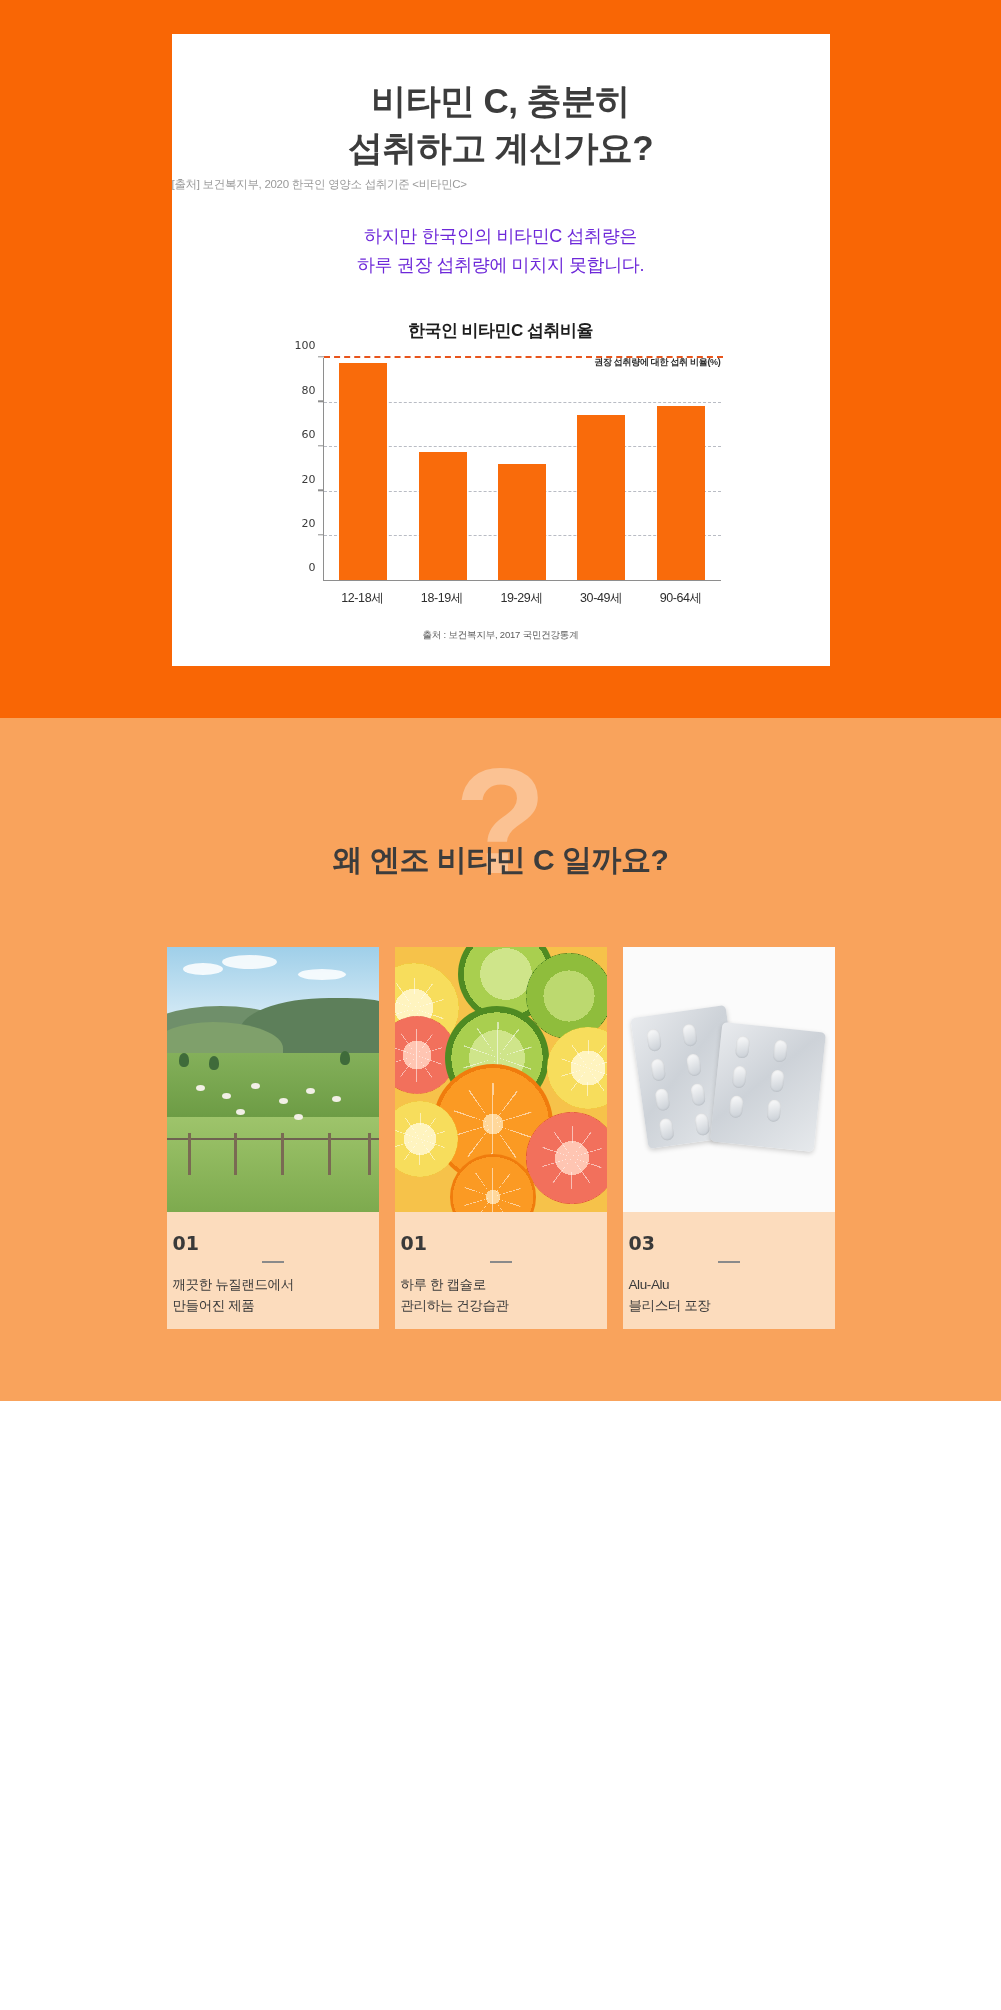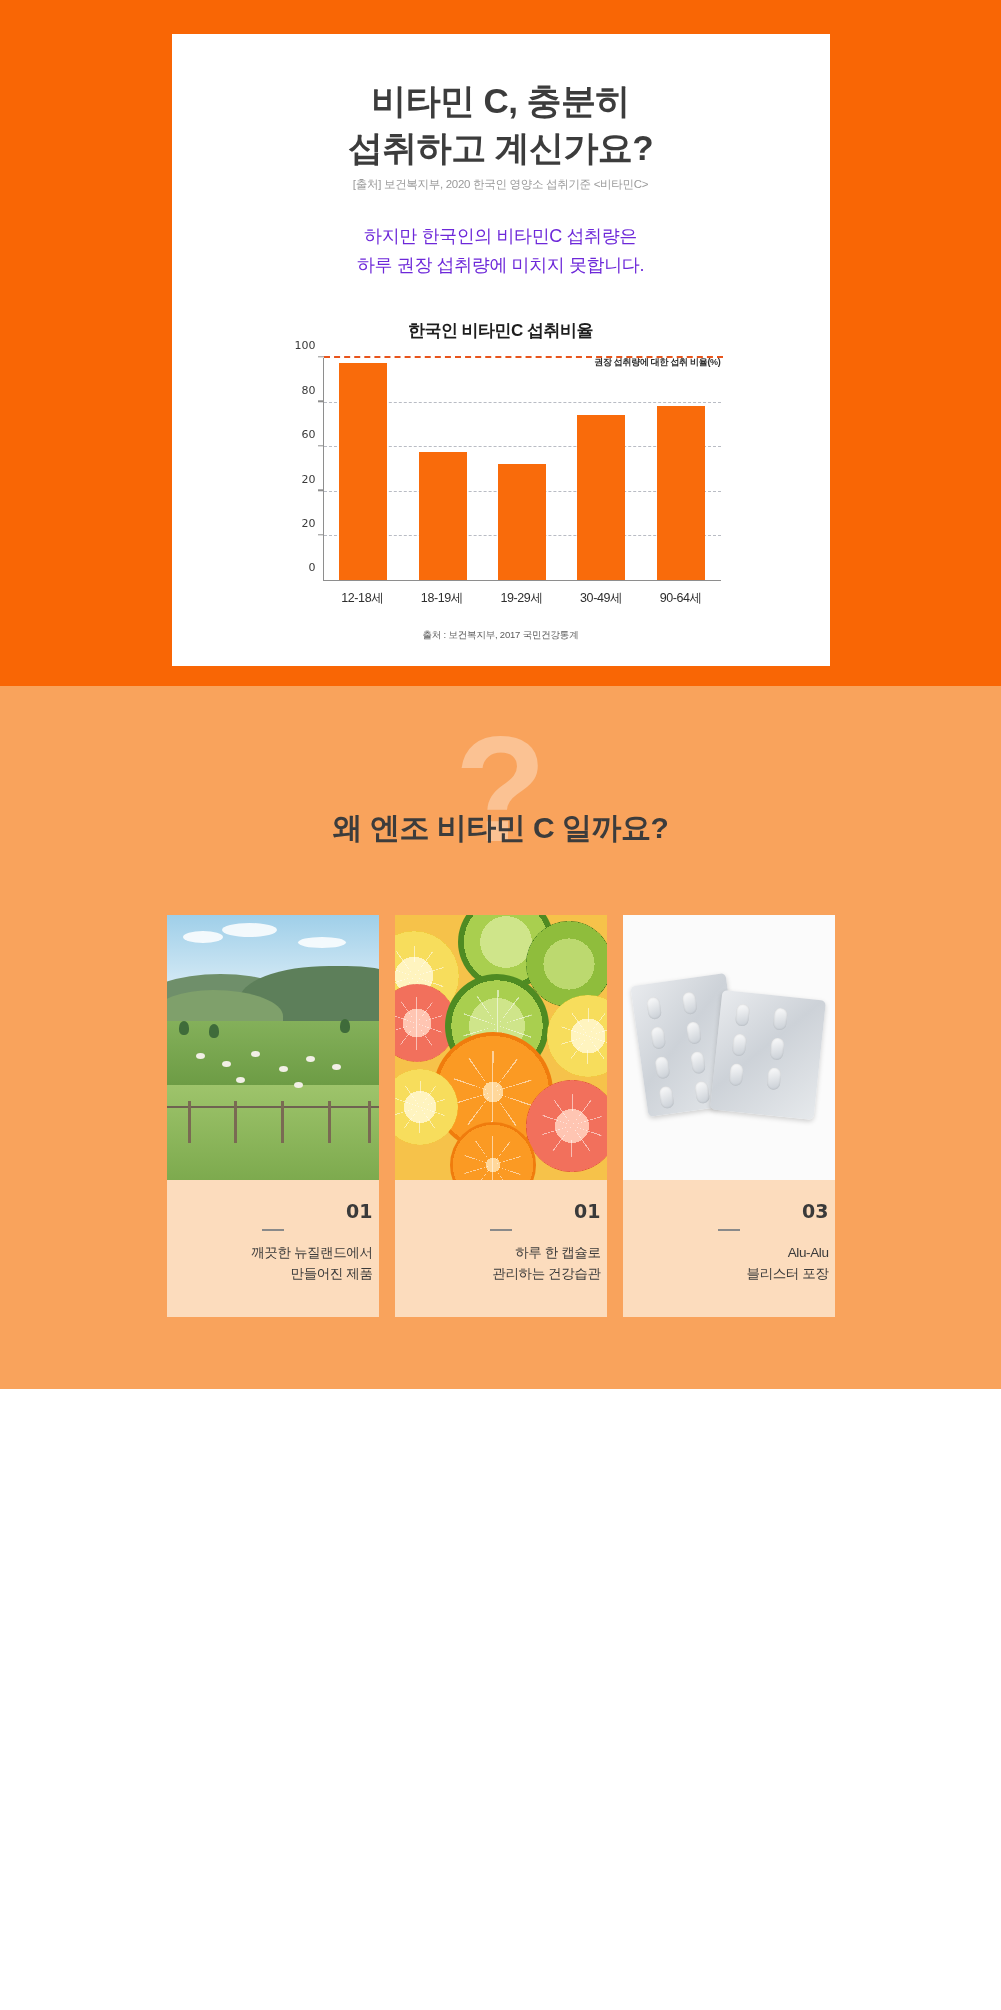--- a/index.html
+++ b/index.html
@@ -6,21 +6,21 @@
   html, body { width: 1001px; }
   body {
     font-family: "Liberation Sans", "DejaVu Sans", sans-serif;
     background: #ffffff;
   }
   .page { width: 1001px; position: relative; }
 
   
   .sec1 {
     background: #f96605;
-    padding: 34px 0 20px 0;
+    padding: 34px 0 52px 0;
     position: relative;
   }
   .card {
     width: 658px;
     margin: 0 auto;
     background: #ffffff;
     padding: 44px 0 24px 0;
   }
   .hero-title {
     text-align: center;
@@ -32,21 +32,20 @@
   }
   .hero-sub {
     text-align: center;
     color: #4a4a4a;
     font-size: 18px;
     line-height: 1.6;
     letter-spacing: -0.4px;
     margin-top: 44px;
   }
   .hero-cite {
-    text-align: center;
     color: #9a9a9a;
     font-size: 11.5px;
     letter-spacing: -0.3px;
     margin-top: 5px;
   }
   .hero-sub2 {
     text-align: center;
     color: #6d28d9;
     font-size: 18px;
     line-height: 1.6;
@@ -179,21 +178,21 @@
     justify-content: center;
     gap: 16px;
     margin-top: 66px;
   }
   .fcard {
     width: 212px;
     background: #fcdcbd;
     overflow: hidden;
   }
   .fcard-img { height: 265px; position: relative; overflow: hidden; }
-  .fcard-body { padding: 20px 6px 32px 6px; text-align: right; }
+  .fcard-body { padding: 20px 6px 12px 6px; text-align: left; }
   .fcard-num {
     font-size: 19px; font-weight: bold; color: #3a3a3a;
     font-family: "DejaVu Sans", sans-serif;
   }
   .fcard-rule {
     width: 22px; height: 2px; background: #8a8a8a;
     margin: 7px auto 12px auto;
   }
   .fcard-txt {
     font-size: 13.5px; color: #3a3a3a; line-height: 1.55;

